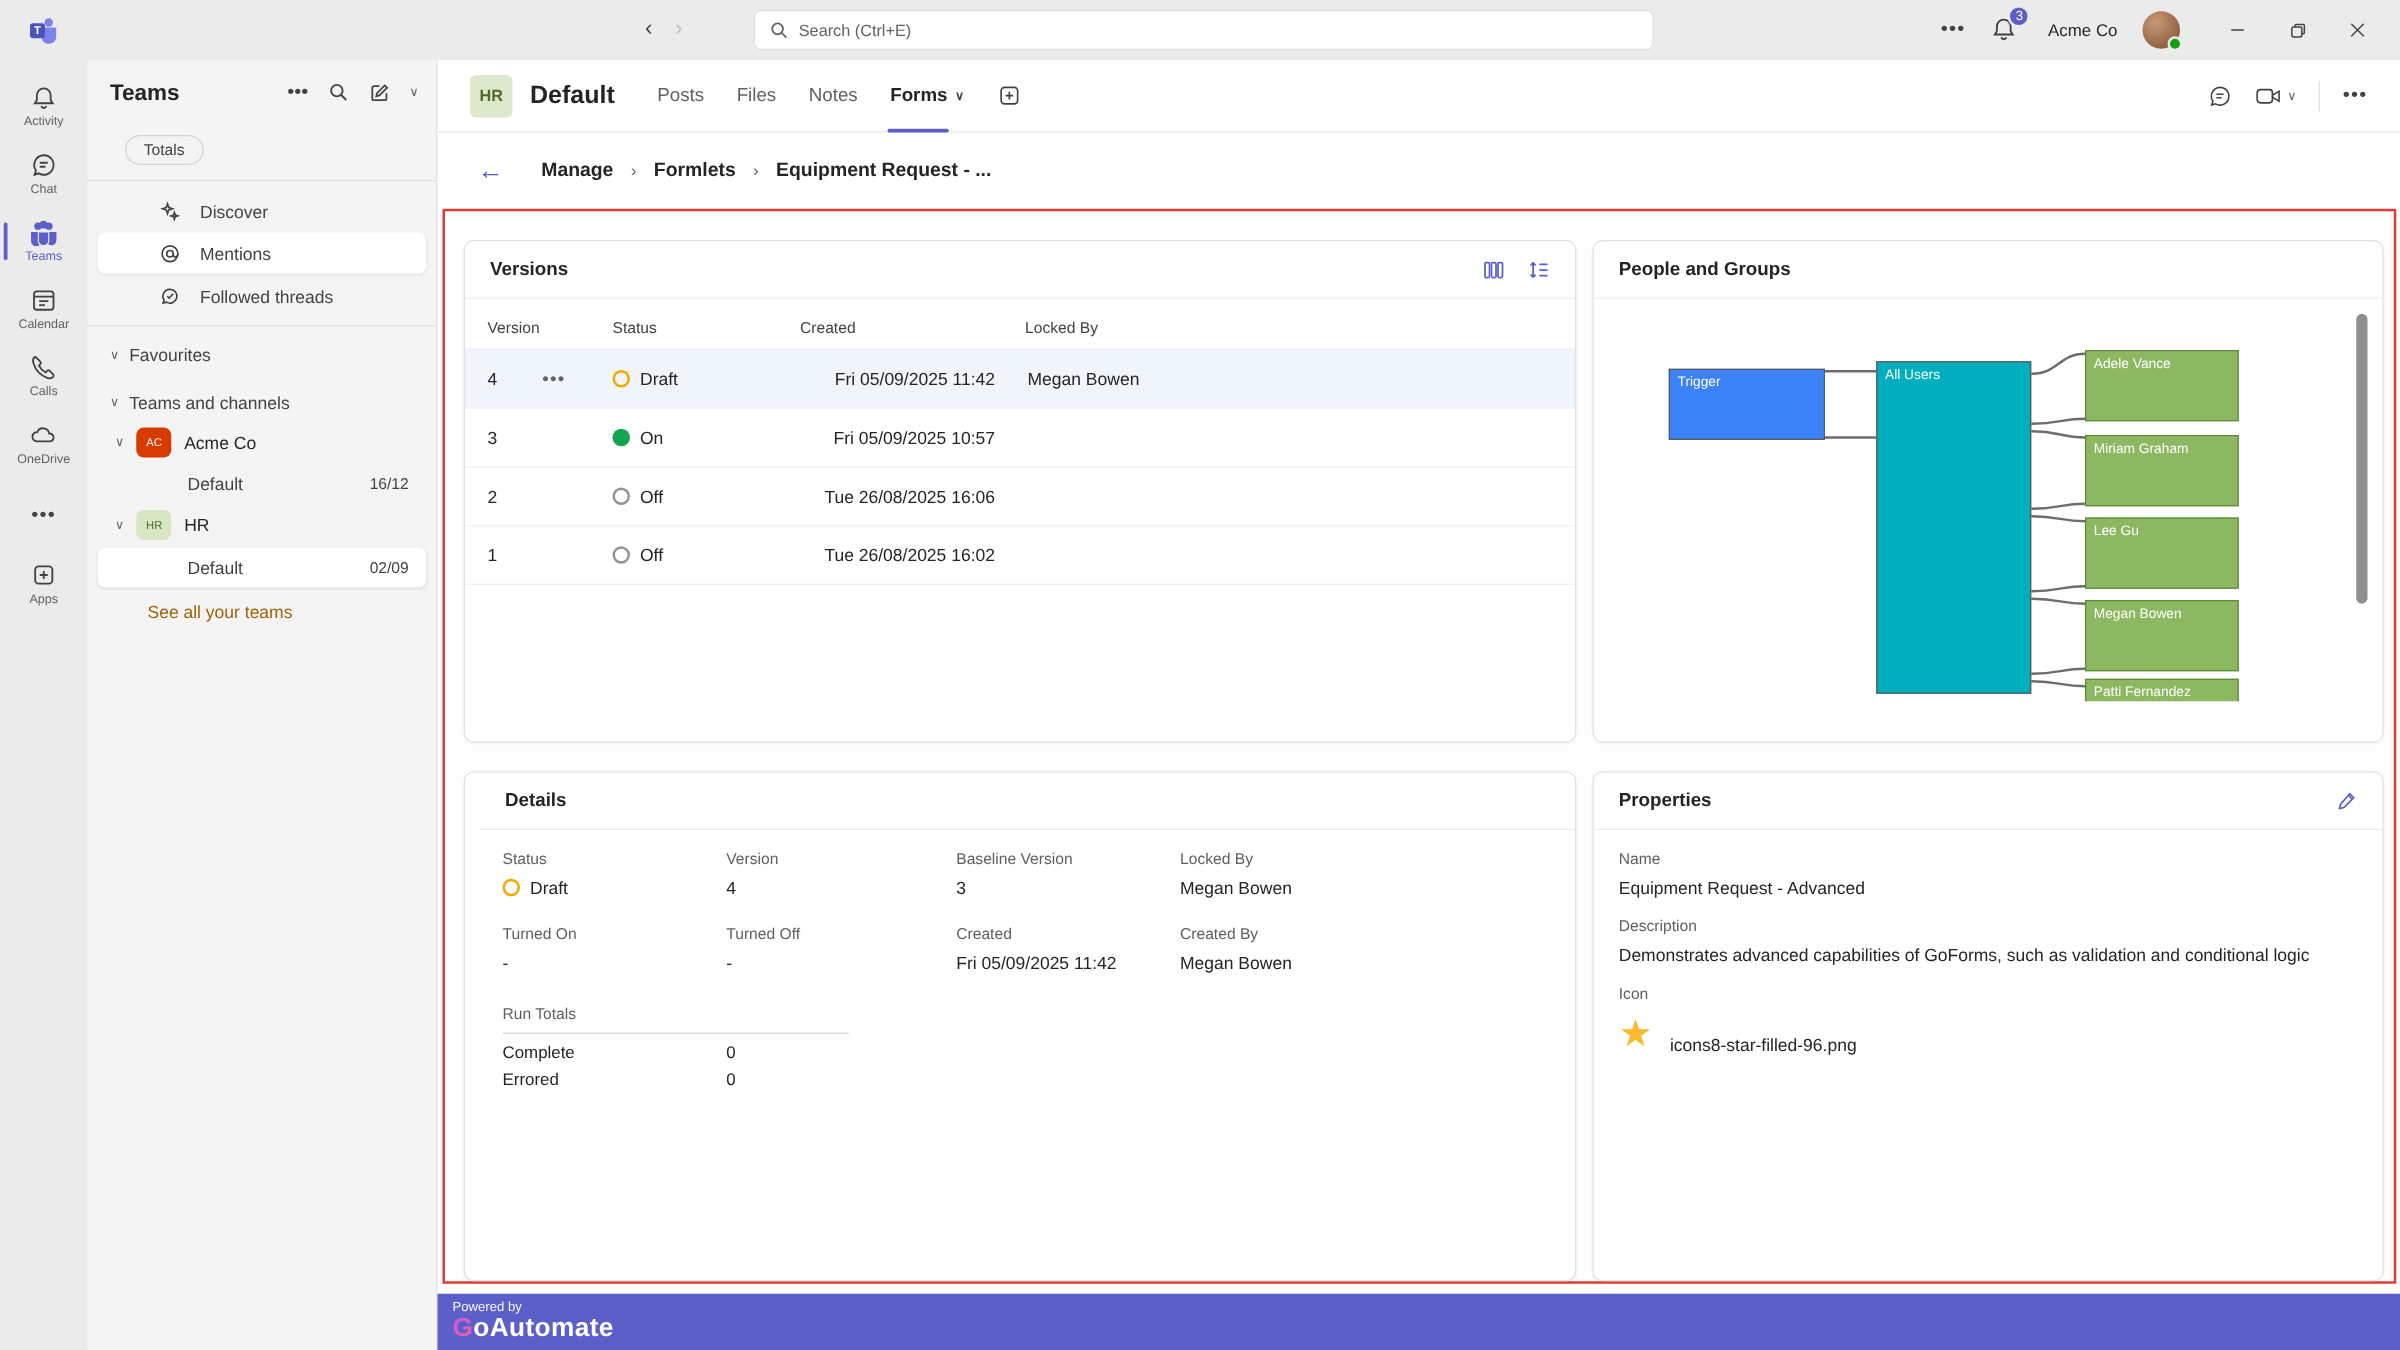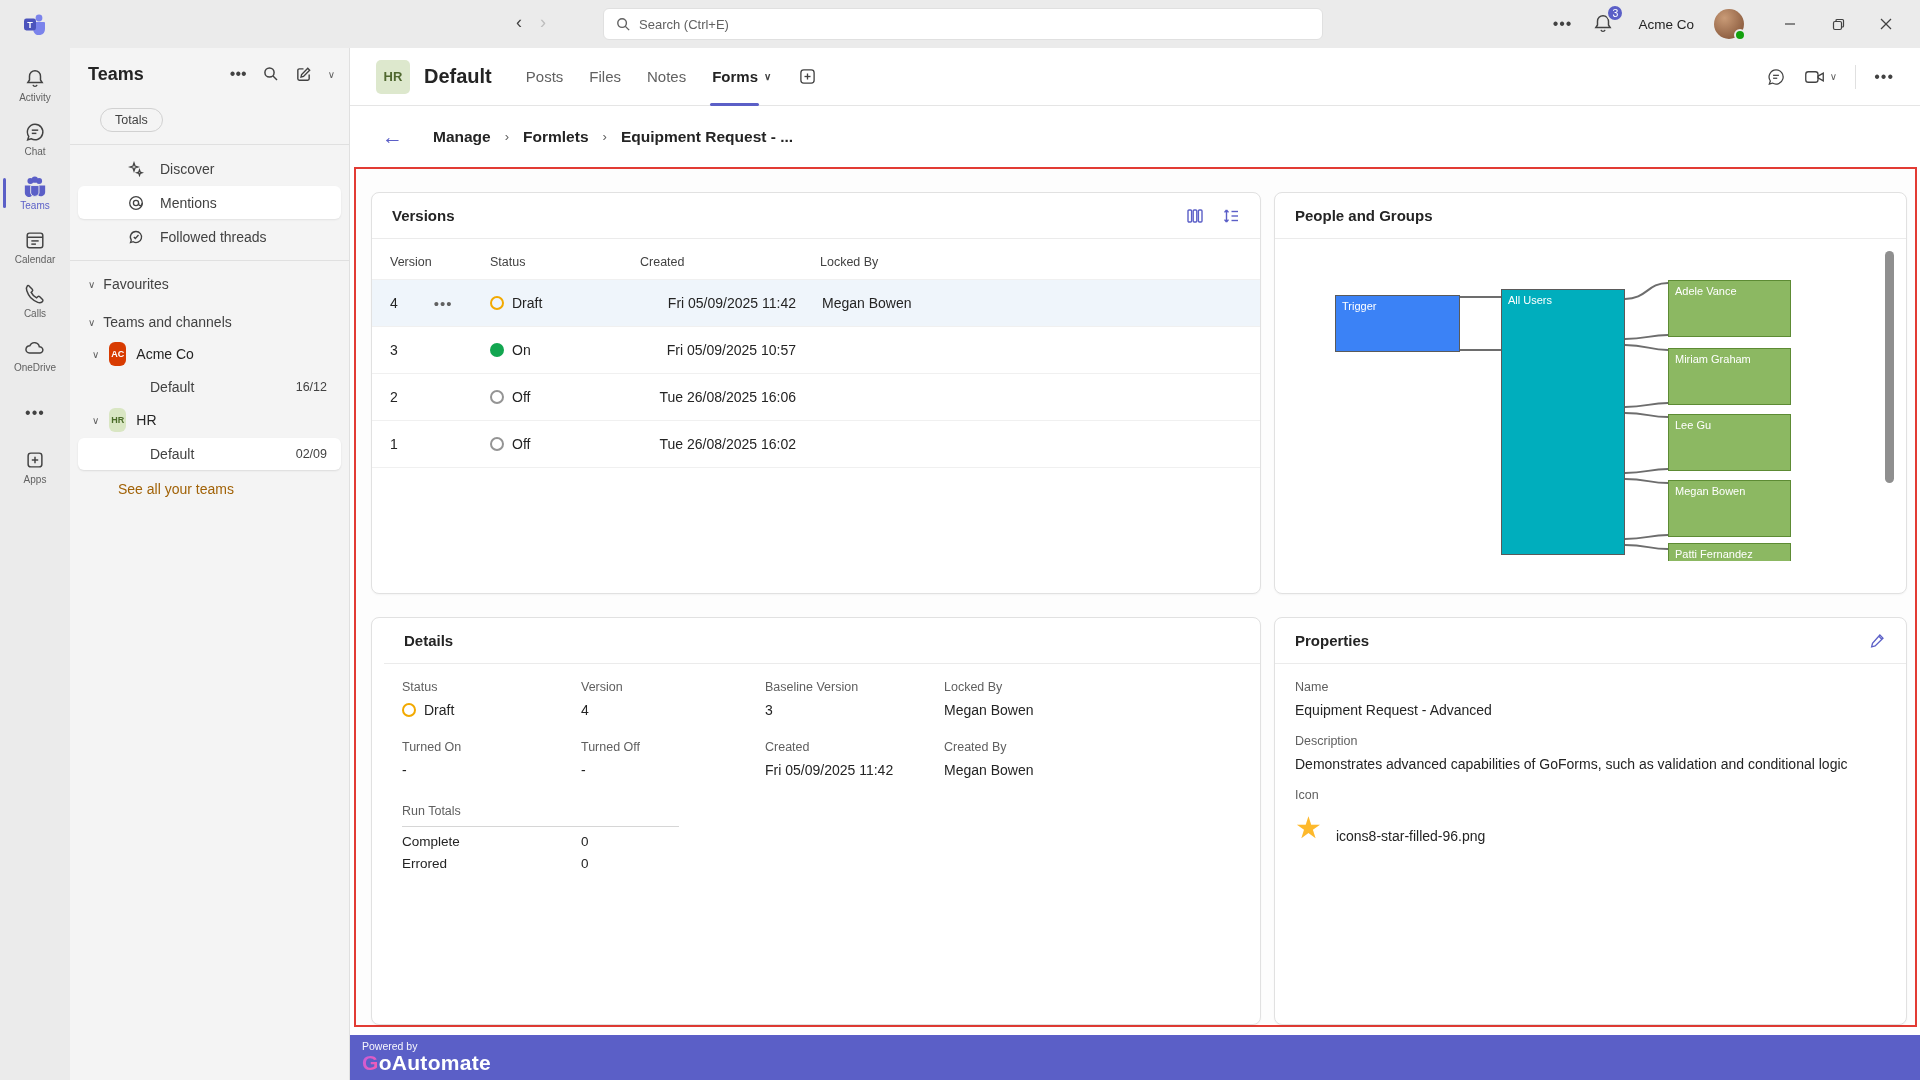--- a/index.html
+++ b/index.html
@@ -41,21 +41,21 @@
   .sb-header { height:52px; display:flex; align-items:center; padding:0 14px 0 18px; }
   .sb-title { font-size:18px; font-weight:bold; flex:1; }
   .sb-header-icons { display:flex; align-items:center; gap:16px; color:#424242; }
   .sb-unread { margin:8px 0 12px 30px; display:inline-block; border:1px solid #d1d1d1; border-radius:16px; padding:4px 14px; font-size:12.5px; color:#424242; background:#f4f4f4; cursor:pointer; }
   .sb-divider { height:1px; background:#e0e0e0; margin:0; }
   .sb-row { height:33px; display:flex; align-items:center; padding-left:50px; gap:16px; font-size:14px; color:#424242; cursor:pointer; margin:1px 8px; border-radius:6px; }
   .sb-row.selected-white { background:#ffffff; box-shadow:0 1px 2px rgba(0,0,0,.08); }
   .sb-section { height:30px; display:flex; align-items:center; gap:8px; padding-left:18px; font-size:14px; color:#424242; cursor:pointer; margin-top:8px; }
   .sb-chev { font-size:10px; color:#616161; }
   .sb-team { height:34px; display:flex; align-items:center; gap:10px; padding-left:22px; font-size:14px; cursor:pointer; }
-  .team-avatar { width:17px; height:24px; border-radius:6px; display:flex; align-items:center; justify-content:center; font-size:9px; font-weight:bold;text-align:right; }
+  .team-avatar { width:28px; height:24px; border-radius:6px; display:flex; align-items:center; justify-content:center; font-size:9px; font-weight:normal;text-align:right; }
   .ta-orange { background:#d83b01; color:#fff; }
   .ta-green { background:#d9e6c3; color:#4a6b28; }
   .sb-channel { height:30px; display:flex; align-items:center; padding-left:80px; padding-right:14px; font-size:14px; color:#424242; cursor:pointer; margin:1px 8px 1px 0; }
   .sb-channel .ch-badge { margin-left:auto; font-size:12.5px; color:#424242; }
   .sb-channel.selected { background:#ffffff; border-radius:6px; margin-left:8px; padding-left:72px; box-shadow:0 1px 2px rgba(0,0,0,.1); height:32px; }
   .sb-seeall { padding:10px 0 0 48px; font-size:14px; color:#a16207; cursor:pointer; }
 
   
   .main { position:absolute; left:350px; top:48px; width:1570px; height:1032px; background:#ffffff; }
   .channel-header { position:absolute; left:0; top:0; width:1570px; height:58px; border-bottom:1px solid #e5e5e5; display:flex; align-items:center; }

